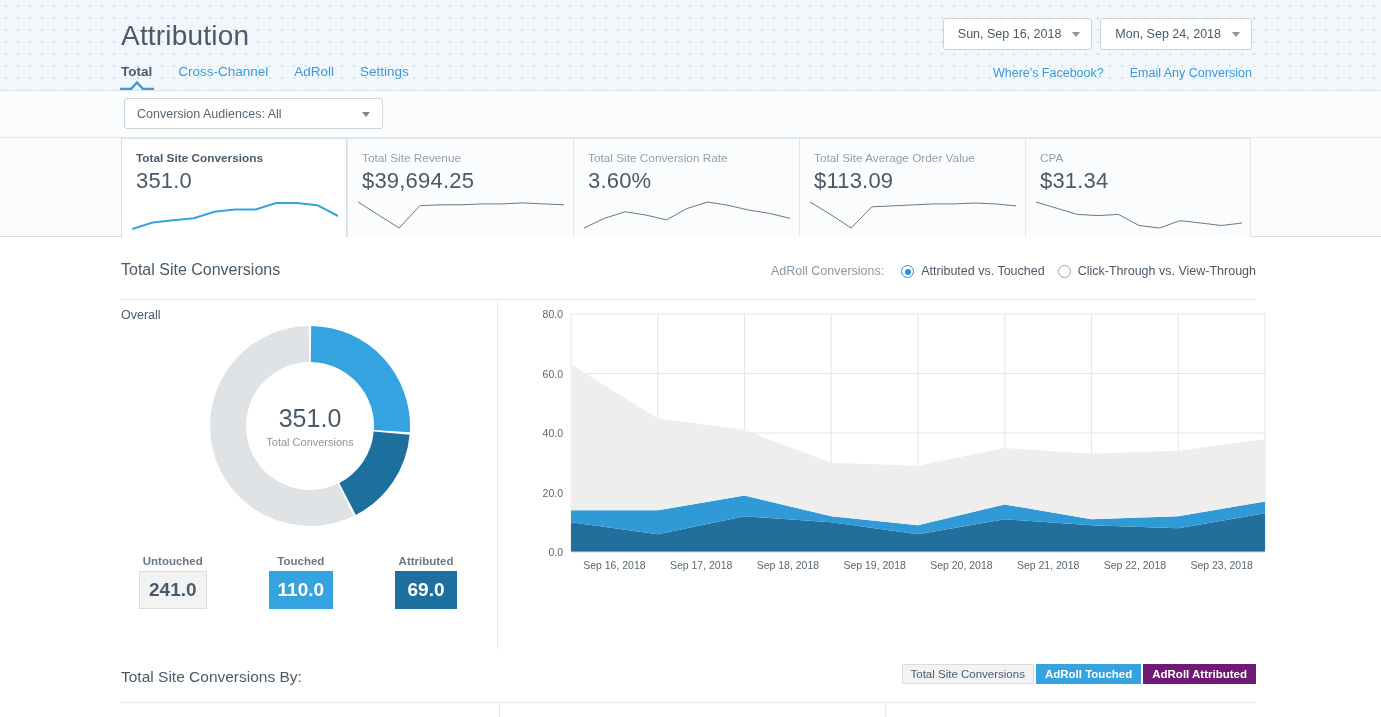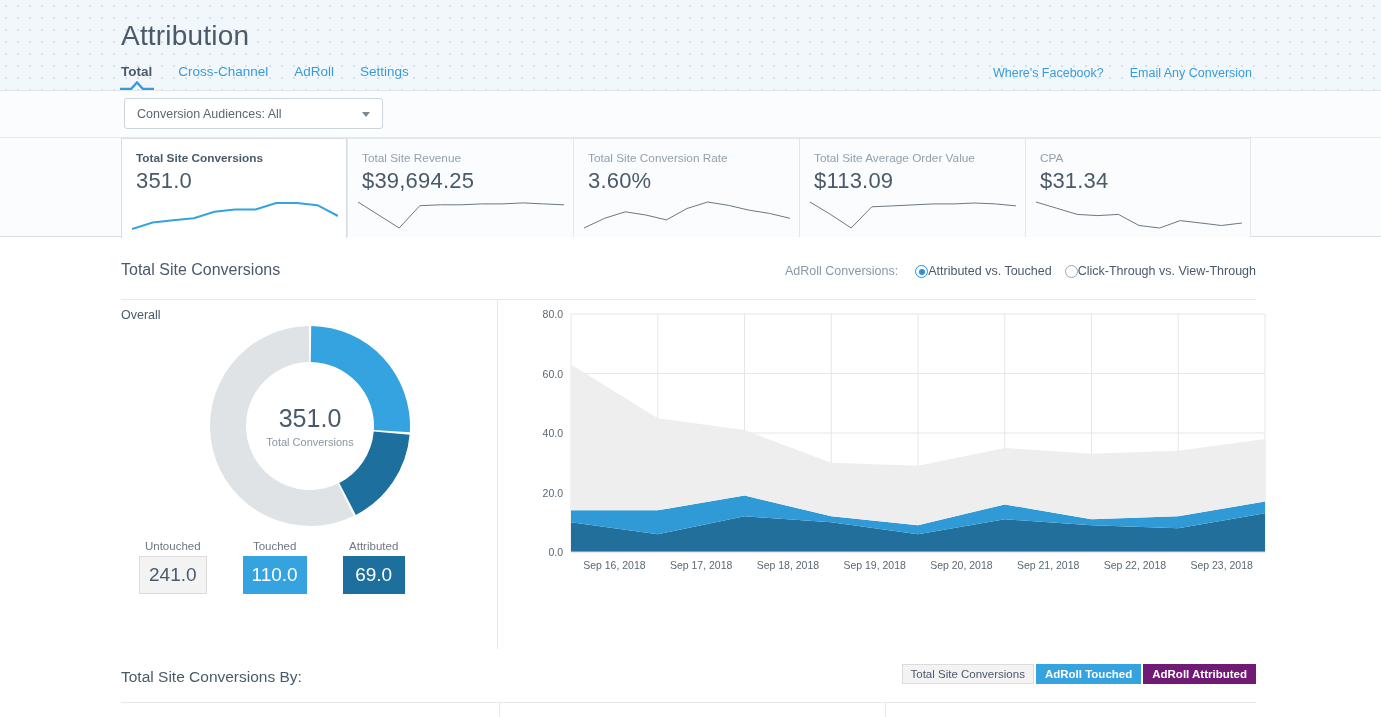--- a/index.html
+++ b/index.html
@@ -87,42 +87,42 @@
   .kpi-label { font-size: 11.8px; color: #93a0ac; white-space: nowrap; }
   .kpi-card.active .kpi-label { color: #4a5a6a; font-weight: bold; }
   .kpi-value { font-size: 22px; color: #4a5a6a; margin-top: 3px; letter-spacing: 0.2px; }
   .kpi-spark { position: absolute; left: 10px; bottom: 6px; width: 206px; height: 34px; }
 
   
   .sect-head { position: relative; height: 46px; margin-top: 16px; }
   .sect-title { position: absolute; left: 121px; top: 8px; font-size: 16px; color: #4a5a6a; }
   .radio-group { position: absolute; right: 125px; top: 11px; display: flex; align-items: center; gap: 13px; }
   .radio-caption { font-size: 12.5px; color: #8a97a4; margin-right: 4px; }
-  .radio-opt { display: flex; align-items: flex-end; font-size: 12.5px; color: #4a5a6a; cursor: pointer; }
+  .radio-opt { display: flex; align-items: flex-end; gap: 7px; font-size: 12.5px; color: #4a5a6a; cursor: pointer; }
   .radio-dot {
     width: 13px; height: 13px; border-radius: 50%; border: 1.6px solid #9aa6b2; background: #fff;
     position: relative; flex: none;
   }
   .radio-opt.sel .radio-dot { border-color: #2f8ed6; }
   .radio-opt.sel .radio-dot::after {
     content: ''; position: absolute; left: 50%; top: 50%; transform: translate(-50%,-50%);
     width: 6px; height: 6px; border-radius: 50%; background: #2f8ed6;
   }
 
   .panel { position: relative; margin: 0 125px 0 121px; border-top: 1px solid #e4e9ee; height: 349px; }
   .panel-split { position: absolute; left: 376px; top: 0; width: 1px; height: 349px; background: #e4e9ee; }
 
   .overall-label { position: absolute; left: 0; top: 8px; font-size: 12.5px; color: #4a5a6a; font-weight: normal; }
 
   .donut-wrap { position: absolute; left: 85px; top: 22px; width: 208px; height: 208px; }
   .donut-center { position: absolute; left: 0; top: 0; width: 208px; height: 208px; display: flex; flex-direction: column; align-items: center; justify-content: center; }
   .donut-num { font-size: 25px; color: #4a5a6a; }
   .donut-sub { font-size: 11px; color: #8a97a4; margin-top: 3px; }
 
-  .legend-row { position: absolute; left: 18px; top: 240px; display: flex; gap: 36px; }
+  .legend-row { position: absolute; left: 18px; top: 255px; display: flex; gap: 62px; font-weight: bold; }
   .legend-item { display: flex; flex-direction: column; align-items: center; }
   .legend-cap { font-size: 11.5px; color: #6b7883; margin-bottom: 4px; }
   .legend-box {
     min-width: 62px; height: 38px; display: flex; align-items: center; justify-content: center;
     font-size: 19px; padding: 0 9px;
   }
   .legend-box.untouched { background: #f3f3f3; border: 1px solid #dcdcdc; color: #4a5a6a; }
   .legend-box.touched { background: #35a3e0; color: #ffffff; }
   .legend-box.attributed { background: #1d6f9d; color: #ffffff; }
 
@@ -174,20 +174,30 @@
         <span>Cross-Channel</span>
       </div>
       <div class="tab">
         <span>AdRoll</span>
       </div>
       <div class="tab">
         <span>Settings</span>
       </div>
     </div>
 
+    <div class="daterange">
+      <div class="date-btn">
+        <span>Sun, Sep 16, 2018</span>
+        <span class="arr"></span>
+      </div>
+      <div class="date-btn">
+        <span>Mon, Sep 24, 2018</span>
+        <span class="arr"></span>
+      </div>
+    </div>
 
     <div class="toplinks">
       <a class="toplink">Where's Facebook?</a>
       <a class="toplink">Email Any Conversion</a>
     </div>
   </div>
 
   <div class="filterbar">
     <div class="audience-select">
       <span>Conversion Audiences: All</span>

